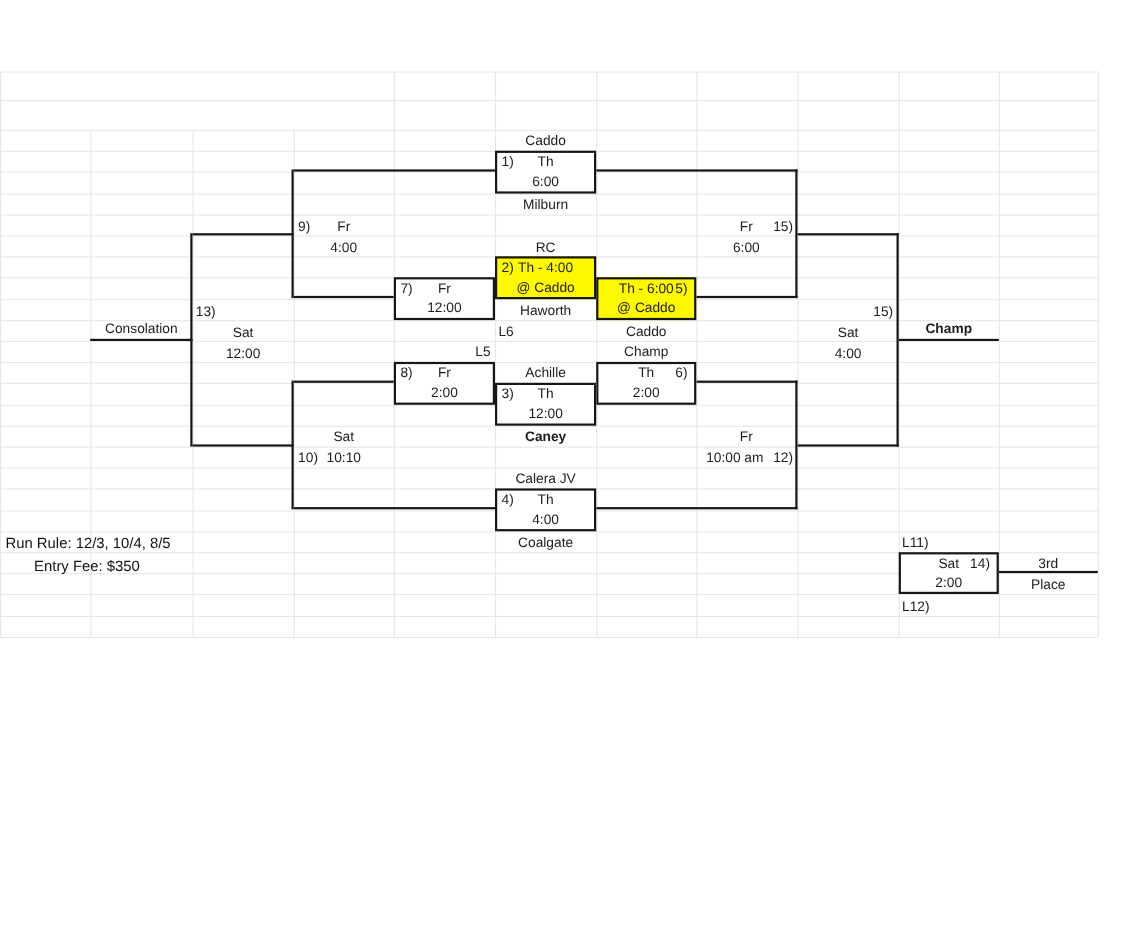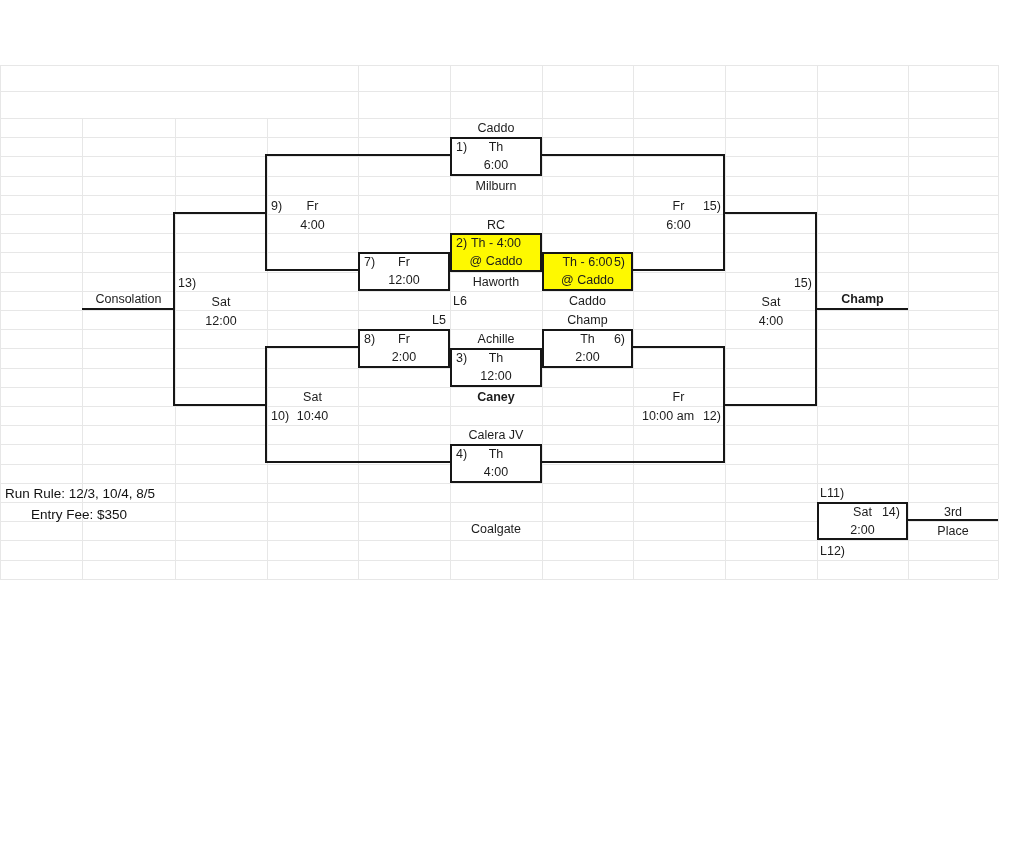--- a/index.html
+++ b/index.html
@@ -94,21 +94,21 @@
 
   <div class="lbl c" style="left:450px;top:120px;width:92px;">Caddo</div>
   <div class="lbl c" style="left:450px;top:178px;width:92px;">Milburn</div>
   <div class="lbl c" style="left:450px;top:217px;width:92px;">RC</div>
   <div class="lbl c" style="left:450px;top:274px;width:92px;">Haworth</div>
   <div class="lbl c" style="left:542px;top:293px;width:91px;">Caddo</div>
   <div class="lbl c" style="left:542px;top:312px;width:91px;">Champ</div>
   <div class="lbl c" style="left:450px;top:331px;width:92px;">Achille</div>
   <div class="lbl c" style="left:450px;top:389px;width:92px;font-weight:bold;">Caney</div>
   <div class="lbl c" style="left:450px;top:427px;width:92px;">Calera JV</div>
-  <div class="lbl c" style="left:450px;top:485px;width:92px;margin-top:36px;">Coalgate</div>
+  <div class="lbl c" style="left:450px;top:485px;width:92px;">Coalgate</div>
 
   <div class="lbl r" style="left:379px;top:293px;width:88px;">L6</div>
   <div class="lbl r" style="left:358px;top:312px;width:88px;">L5</div>
   <div class="lbl" style="left:820px;top:485px;">L11)</div>
   <div class="lbl" style="left:820px;top:543px;">L12)</div>
 
   <div class="gbox" style="left:450px;top:137px;width:92px;height:39px;">
     <div class="row">
         <span class="nl">1)</span>
         <span class="mid">Th</span>
@@ -206,21 +206,21 @@
   <div class="lbl r" style="left:633px;top:198px;width:88px;">15)</div>
   <div class="lbl c" style="left:633px;top:217px;width:91px;">6:00</div>
 
   <div class="lbl" style="left:178px;top:275px;">13)</div>
   <div class="lbl c" style="left:175px;top:294px;width:92px;">Sat</div>
   <div class="lbl c" style="left:175px;top:313px;width:92px;">12:00</div>
   <div class="lbl c" style="left:82px;top:291px;width:93px;">Consolation</div>
 
   <div class="lbl c" style="left:267px;top:389px;width:91px;">Sat</div>
   <div class="lbl" style="left:271px;top:408px;">10)</div>
-  <div class="lbl c" style="left:267px;top:408px;width:91px;">10:40</div>
+  <div class="lbl c" style="left:267px;top:408px;width:91px;">10:10</div>
 
   <div class="lbl c" style="left:633px;top:389px;width:91px;">Fr</div>
   <div class="lbl c" style="left:622px;top:408px;width:92px;">10:00 am</div>
   <div class="lbl r" style="left:633px;top:408px;width:88px;">12)</div>
 
   <div class="lbl r" style="left:725px;top:275px;width:87px;">15)</div>
   <div class="lbl c" style="left:725px;top:294px;width:92px;">Sat</div>
   <div class="lbl c" style="left:725px;top:313px;width:92px;">4:00</div>
   <div class="lbl c" style="left:817px;top:291px;width:91px;font-weight:bold;">Champ</div>
 

